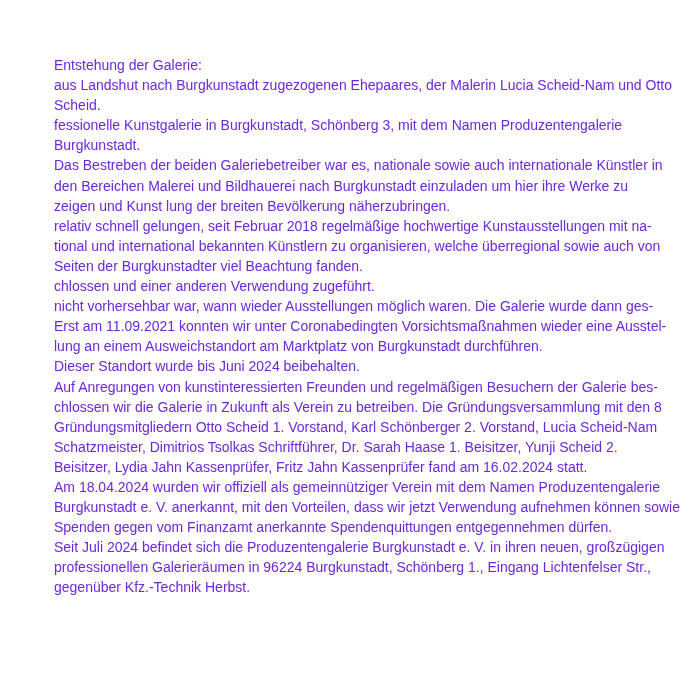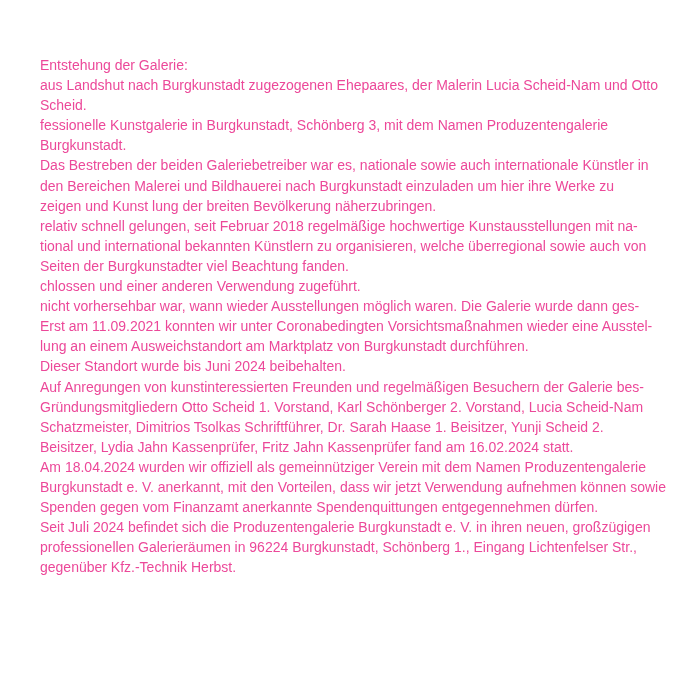--- a/index.html
+++ b/index.html
@@ -1,25 +1,25 @@
 <!DOCTYPE html>
 <html><head>
   <meta charset="utf-8">
   <style>
     html, body { margin: 0; padding: 0; background: #ffffff; }
     body { width: 700px; height: 700px; overflow: hidden; position: relative; }
     .doc {
       position: absolute;
-      left: 40px;
+      left: 54px;
       top: 55px;
       width: 600px;
       font-family: "Liberation Sans", sans-serif;
       font-size: 14px;
       line-height: 20.1px;
-      color: #ec4899;
+      color: #6d28d9;
     }
     .line { white-space: nowrap; display: block; }
   </style>
 </head>
 <body>
 
 <div class="doc">
   <span class="line">Entstehung der Galerie:</span>
   <span class="line">aus Landshut nach Burgkunstadt zugezogenen Ehepaares, der Malerin Lucia Scheid-Nam und Otto</span>
   <span class="line">Scheid.</span>
@@ -30,20 +30,21 @@
   <span class="line">zeigen und Kunst lung der breiten Bevölkerung näherzubringen.</span>
   <span class="line">relativ schnell gelungen, seit Februar 2018 regelmäßige hochwertige Kunstausstellungen mit na-</span>
   <span class="line">tional und international bekannten Künstlern zu organisieren, welche überregional sowie auch von</span>
   <span class="line">Seiten der Burgkunstadter viel Beachtung fanden.</span>
   <span class="line">chlossen und einer anderen Verwendung zugeführt.</span>
   <span class="line">nicht vorhersehbar war, wann wieder Ausstellungen möglich waren. Die Galerie wurde dann ges-</span>
   <span class="line">Erst am 11.09.2021 konnten wir unter Coronabedingten Vorsichtsmaßnahmen wieder eine Ausstel-</span>
   <span class="line">lung an einem Ausweichstandort am Marktplatz von Burgkunstadt durchführen.</span>
   <span class="line">Dieser Standort wurde bis Juni 2024 beibehalten.</span>
   <span class="line">Auf Anregungen von kunstinteressierten Freunden und regelmäßigen Besuchern der Galerie bes-</span>
+  <span class="line">chlossen wir die Galerie in Zukunft als Verein zu betreiben. Die Gründungsversammlung mit den 8</span>
   <span class="line">Gründungsmitgliedern Otto Scheid 1. Vorstand, Karl Schönberger 2. Vorstand, Lucia Scheid-Nam</span>
   <span class="line">Schatzmeister, Dimitrios Tsolkas Schriftführer, Dr. Sarah Haase 1. Beisitzer, Yunji Scheid 2.</span>
   <span class="line">Beisitzer, Lydia Jahn Kassenprüfer, Fritz Jahn Kassenprüfer fand am 16.02.2024 statt.</span>
   <span class="line">Am 18.04.2024 wurden wir offiziell als gemeinnütziger Verein mit dem Namen Produzentengalerie</span>
   <span class="line">Burgkunstadt e. V. anerkannt, mit den Vorteilen, dass wir jetzt Verwendung aufnehmen können sowie</span>
   <span class="line">Spenden gegen vom Finanzamt anerkannte Spendenquittungen entgegennehmen dürfen.</span>
   <span class="line">Seit Juli 2024 befindet sich die Produzentengalerie Burgkunstadt e. V. in ihren neuen, großzügigen</span>
   <span class="line">professionellen Galerieräumen in 96224 Burgkunstadt, Schönberg 1., Eingang Lichtenfelser Str.,</span>
   <span class="line">gegenüber Kfz.-Technik Herbst.</span>
 </div>

